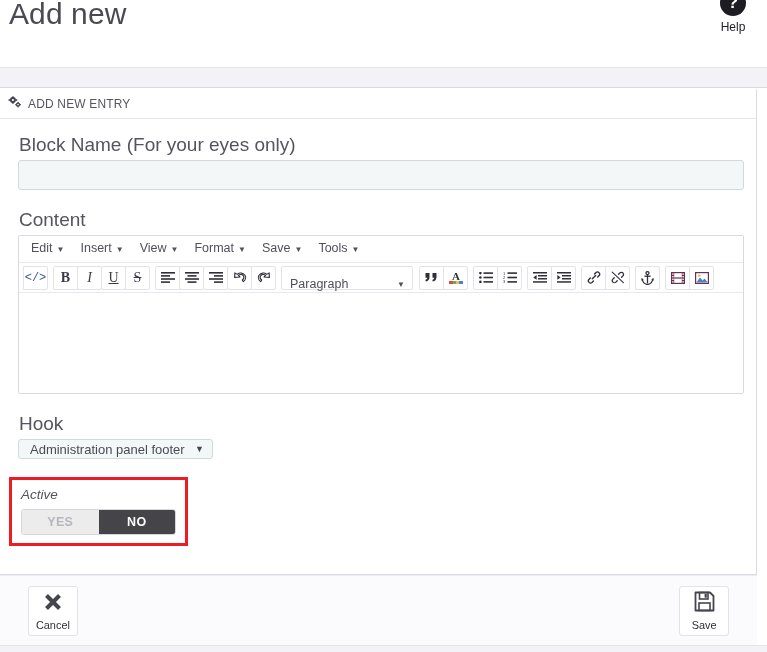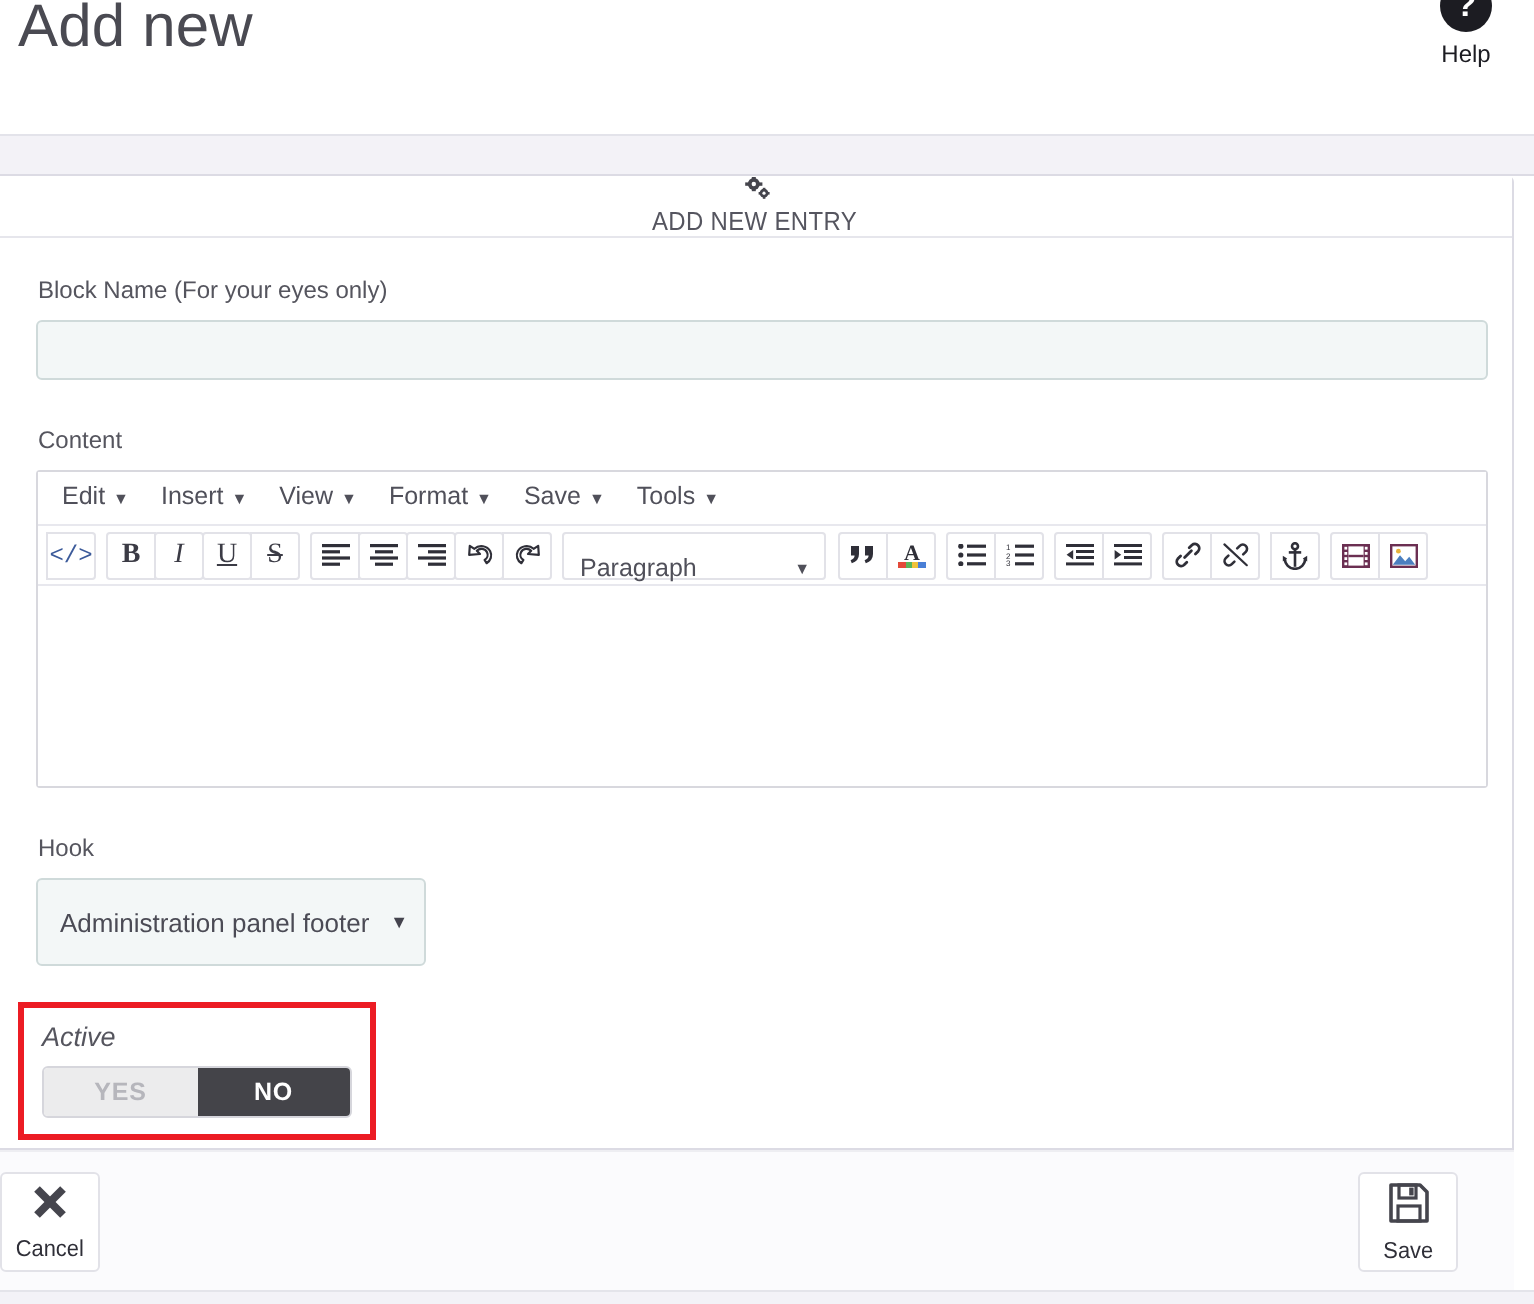--- a/index.html
+++ b/index.html
@@ -71,21 +71,20 @@
     border-radius: 0 3px 0 0;
     height: 487px;
   }
   .panel-head {
     height: 31px;
     padding: 0 0 0 8px;
     display: flex;
     align-items: center;
     border-bottom: 1px solid #e6e6ec;
     background: #ffffff;
-    flex-direction: column;
   }
   .panel-head .cogs {
     color: #45454d;
     font-size: 14px;
     margin-right: 5px;
     line-height: 1;
     display: inline-block;
   }
   .panel-head-title {
     font-size: 13px;
@@ -93,21 +92,21 @@
     letter-spacing: 0.2px;
     text-transform: uppercase;
     transform: scaleX(0.92);
     transform-origin: left center;
     white-space: nowrap;
   }
 
   .panel-body { padding: 18px 22px 0 18px; }
 
   .field-label {
-    font-size: 12px;
+    font-size: 19px;
     color: #55555e;
     margin: 0 0 7px 1px;
     line-height: 16px;
   }
   .field-group { margin-bottom: 22px; }
 
   .text-input {
     display: block;
     width: 726px;
     height: 30px;
@@ -192,21 +191,21 @@
   .para-select .caret { font-size: 8px; color: #50505a; }
 
   .editor-body {
     height: 100px;
     background: #ffffff;
   }
 
   
   .hook-select {
     width: 195px;
-    height: 44px;
+    height: 20px;
     background: #f3f7f7;
     border: 1px solid #cfdada;
     border-radius: 3px;
     display: flex;
     align-items: center;
     justify-content: space-between;
     padding: 0 8px 0 11px;
     font-size: 13px;
     color: #4b4b55;
     cursor: pointer;
@@ -270,21 +269,21 @@
     width: 50px; height: 50px;
     background: #ffffff;
     border: 1px solid #e2e2e8;
     border-radius: 3px;
     display: flex;
     flex-direction: column;
     align-items: center;
     justify-content: center;
     cursor: pointer;
   }
-  .foot-btn.left { left: 0; }
+  .foot-btn.left { left: 28px; }
   .foot-btn.right { right: 28px; }
   .foot-btn .glyph { color: #45454d; line-height: 1; }
   .foot-btn .txt {
     margin-top: 4px;
     font-size: 11.5px;
     color: #2f2f38;
     line-height: 12px;
     transform: scaleX(0.95);
   }
 

